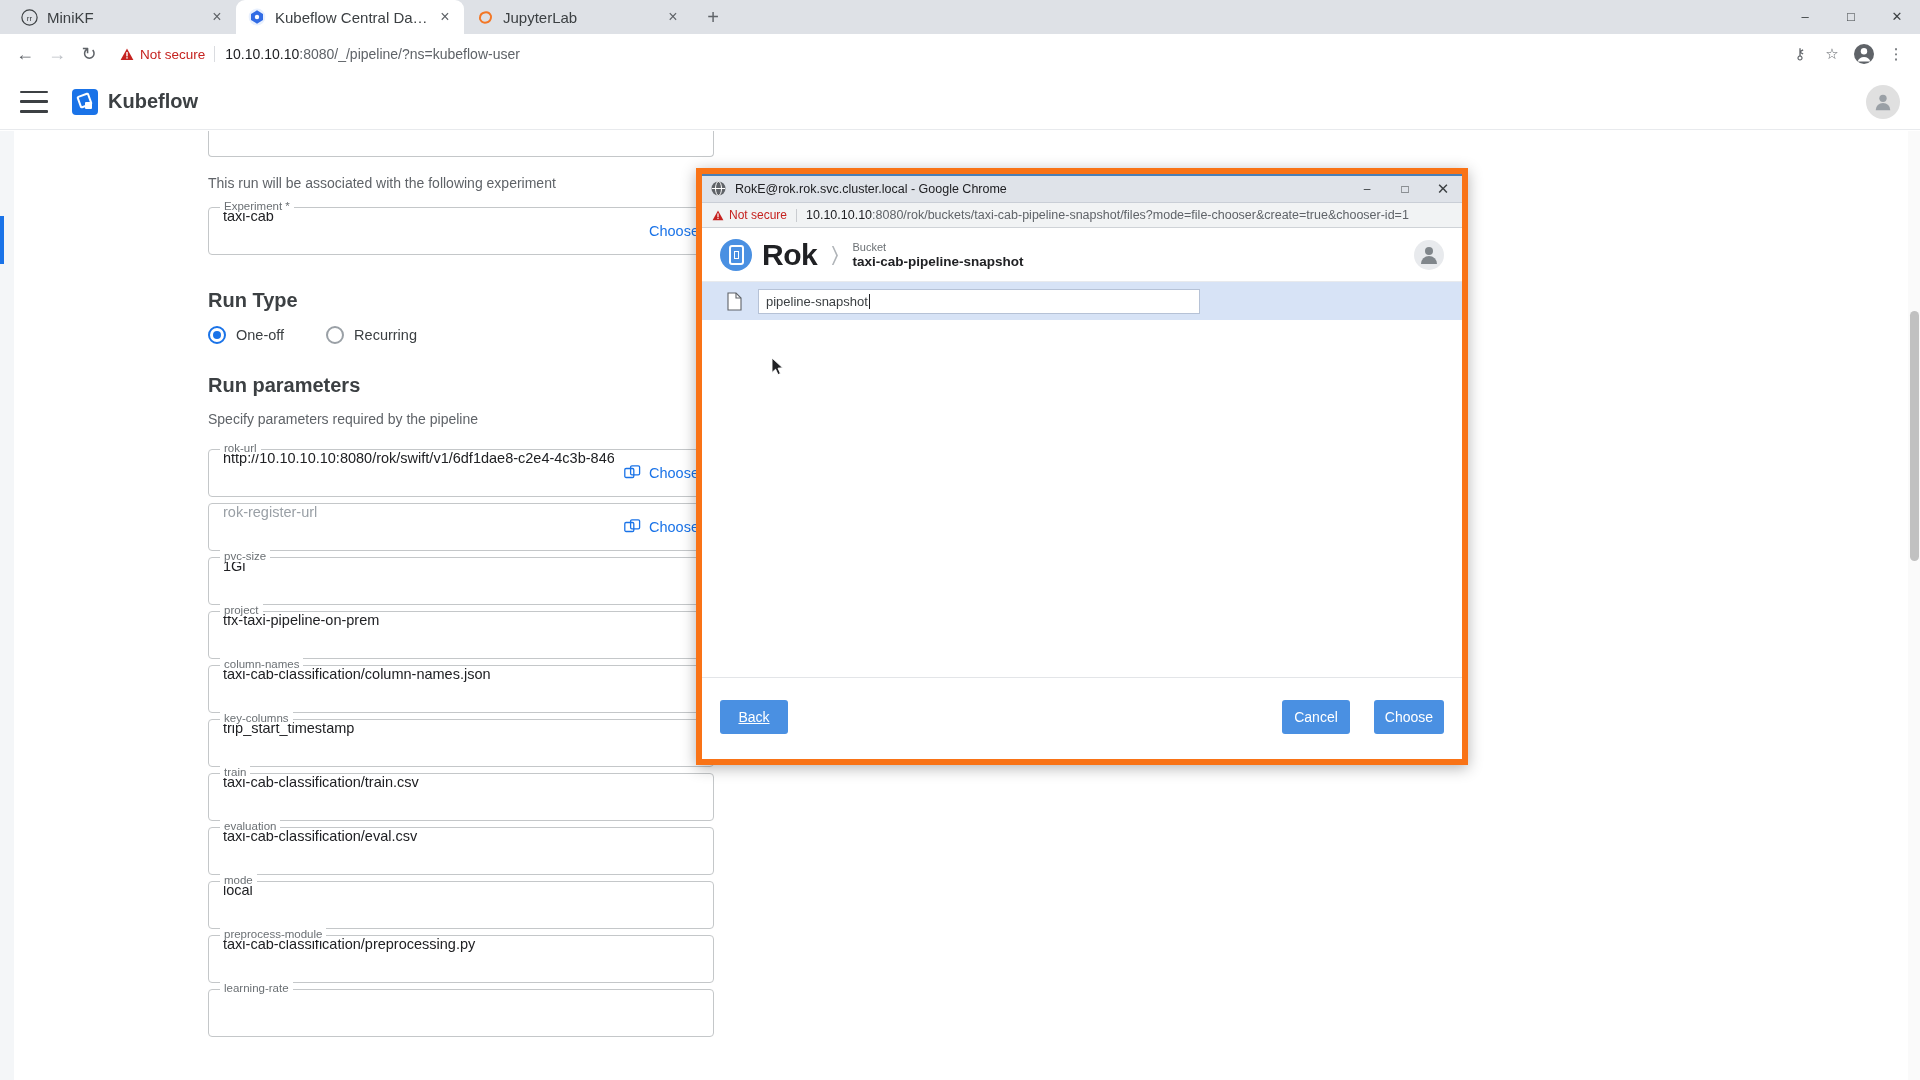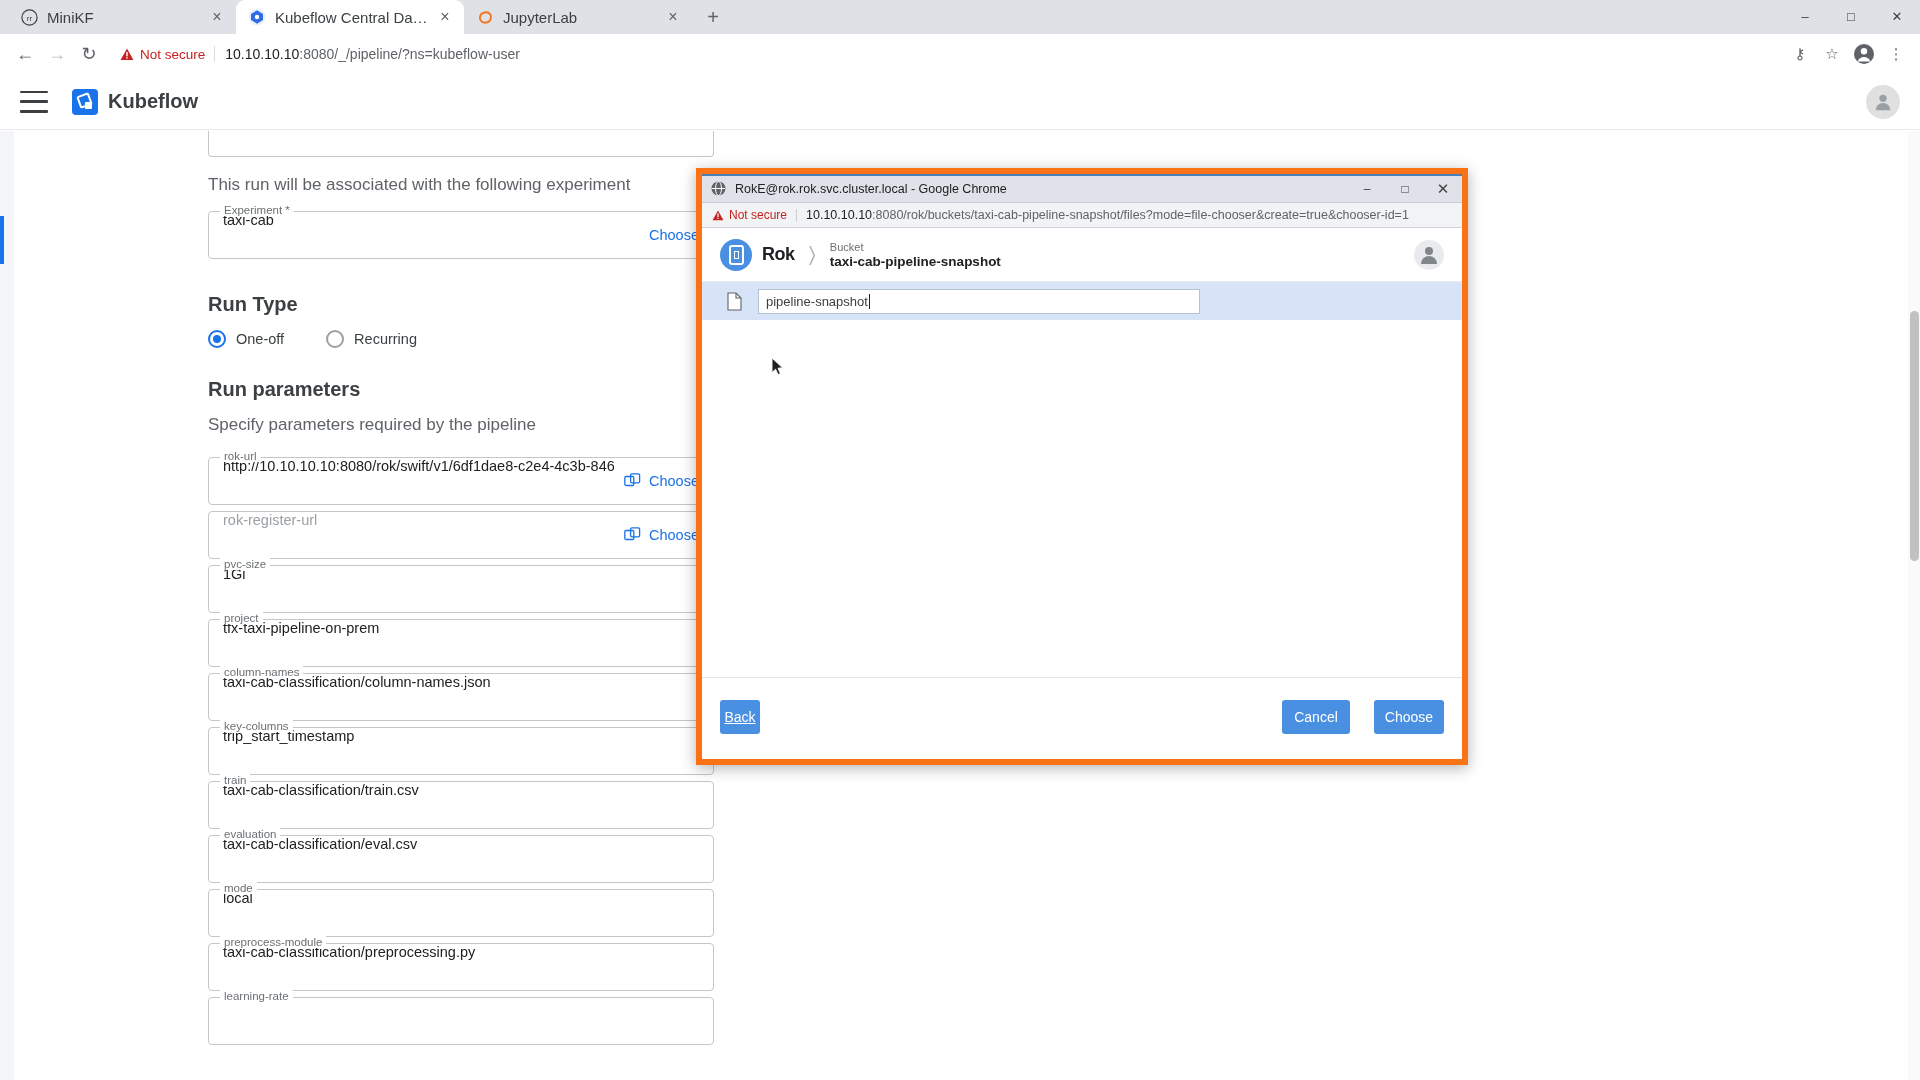--- a/index.html
+++ b/index.html
@@ -128,21 +128,21 @@
     font-size: 14.5px; color: #202124; white-space: nowrap;
     overflow: hidden; text-overflow: clip; flex: 1;
   }
   .field .fplaceholder { font-size: 14.5px; color: #9aa0a6; flex: 1; }
   .field .choose {
     color: #1a73e8; font-size: 14.5px; font-weight: 500; margin-left: 10px;
     display: flex; align-items: center; gap: 8px;
   }
   .choose-ico { color: #1a73e8; display: flex; align-items: center; }
 
-  .helper { font-size: 17px; color: #5f6368; margin: 0 0 16px 0; }
+  .helper { font-size: 14px; color: #5f6368; margin: 0 0 16px 0; }
   .sect-title { font-size: 20px; font-weight: 600; color: #3c4043; margin: 0 0 14px 0; }
 
   .radio-row { display: flex; align-items: center; gap: 42px; margin-bottom: 30px; }
   .radio { display: flex; align-items: center; gap: 10px; font-size: 14.5px; color: #3c4043; }
   .radio .dot {
     width: 18px; height: 18px; border-radius: 50%; border: 2px solid #9aa0a6;
     position: relative; flex: 0 0 18px;
   }
   .radio.on .dot { border-color: #1a73e8; }
   .radio.on .dot::after {
@@ -202,21 +202,21 @@
   .rok-brand { display: flex; align-items: center; gap: 10px; }
   .rok-brand-mark {
     width: 32px; height: 32px; border-radius: 50%; background: #4a90e2;
     display: flex; align-items: center; justify-content: center;
   }
   .rok-brand-inner {
     width: 15px; height: 20px; border: 2.5px solid #fff; border-radius: 3px;
     display: flex; align-items: center; justify-content: center;
   }
   .rok-brand-inner span { width: 5px; height: 8px; border: 1.5px solid #fff; }
-  .rok-brand-text { font-size: 18px; font-weight: 700; color: #202124; letter-spacing: -.5px; }
+  .rok-brand-text { font-size: 30px; font-weight: 700; color: #202124; letter-spacing: -.5px; }
   .rok-chev { color: #b0b4b8; font-size: 22px; font-weight: 300; margin: 0 14px; }
   .rok-crumb-label { font-size: 11px; color: #6b7074; line-height: 1.3; }
   .rok-crumb-value { font-size: 13.5px; font-weight: 700; color: #202124; }
   .rok-user {
     margin-left: auto; width: 30px; height: 30px; border-radius: 50%;
     background: #e8eaed; display: flex; align-items: center; justify-content: center;
   }
 
   .rok-filelist { background: #701a75; }
   .rok-filerow {
@@ -237,21 +237,21 @@
 
   .rok-footer {
     height: 78px; display: flex; align-items: center; padding: 0 18px; background: #fff;
   }
   .btn {
     border: none; border-radius: 3px; color: #fff; font-size: 14px;
     font-family: "Liberation Sans", sans-serif; cursor: pointer;
     background: #4a90e2; height: 34px; padding: 0 22px;
     display: flex; align-items: center; justify-content: center;
   }
-  .btn-back { width: 40px; padding: 0; text-decoration: underline; }
+  .btn-back { width: 68px; padding: 0; text-decoration: underline; }
   .btn-cancel { width: 68px; padding: 0; margin-left: auto; }
   .btn-choose { width: 70px; padding: 0; margin-left: 24px; }
 
   .cursor-arrow { position: absolute; left: 771px; top: 357px; z-index: 50; }
 </style>
 </head>
 <body>
 
 <div class="browser">
 

